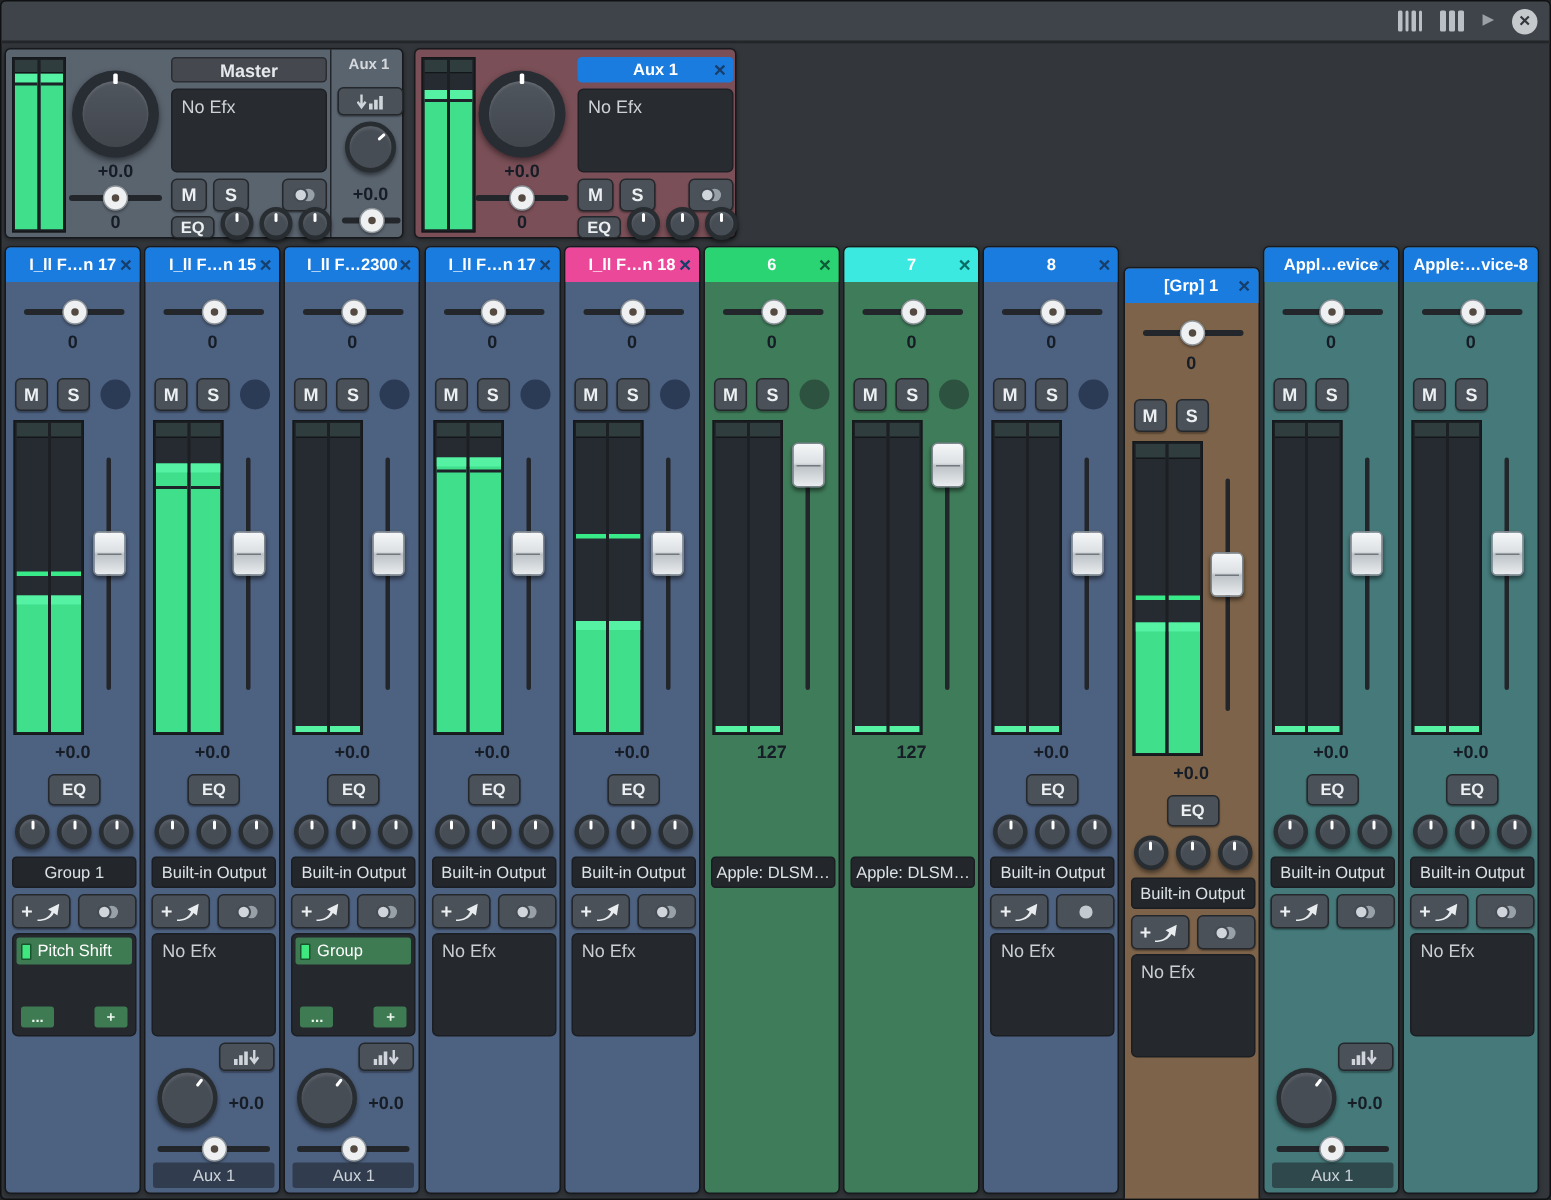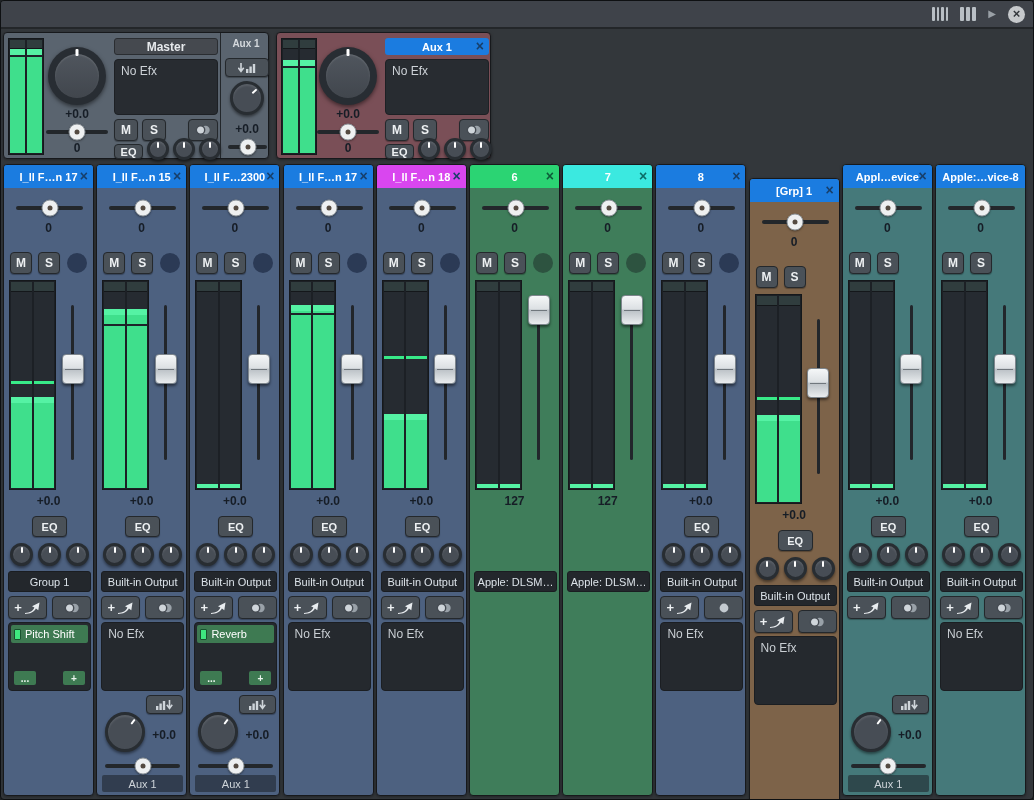--- a/index.html
+++ b/index.html
@@ -410,21 +410,21 @@
           <div style="display: flex; align-items: center;">
             <svg width="18" height="12" viewBox="0 0 18 12">
               <circle cx="11.5" cy="6" r="4.2" fill="#99a1a8"></circle>
               <circle cx="6.5" cy="6" r="4.2" fill="#cfd5da" stroke="#454b52" stroke-width="1.4"></circle>
             </svg>
           </div>
         </div>
         <div class="efxbox" style="left: 4px; top: 457px; width: 83px; height: 69px;">
           <div class="pluginrow">
             <div class="led"></div>
-            <div>Reverb</div>
+            <div>Group</div>
           </div>
           <div class="minibtn" style="left: 5px;">...</div>
           <div class="minibtn" style="right: 5px;">+</div>
         </div>
         <div class="sqbtn" style="left: 49px; top: 530px; width: 37px; height: 19px;">
           <div style="display: flex; align-items: center;">
             <svg width="18" height="12" viewBox="0 0 18 12">
               <rect x="0" y="7" width="2.4" height="4" fill="#cfd5da"></rect>
               <rect x="3.4" y="4.5" width="2.4" height="6.5" fill="#cfd5da"></rect>
               <rect x="6.8" y="2" width="2.4" height="9" fill="#cfd5da"></rect>
@@ -501,21 +501,21 @@
               <circle cx="11.5" cy="6" r="4.2" fill="#99a1a8"></circle>
               <circle cx="6.5" cy="6" r="4.2" fill="#cfd5da" stroke="#454b52" stroke-width="1.4"></circle>
             </svg>
           </div>
         </div>
         <div class="efxbox" style="left: 4px; top: 457px; width: 83px; height: 69px;">
           <div class="efx-empty">No Efx</div>
         </div>
       </div>
       <div class="strip" style="left: 374.8px; top: 163px; width: 91px; height: 632px; background: rgb(77, 97, 128);">
-        <div class="chtitle" style="left: 0px; top: 0px; width: 89px; height: 23px; background: #d946ef;">
+        <div class="chtitle" style="left: 0px; top: 0px; width: 89px; height: 23px; background: #ec4899;">
           <div>I_ll F…n 18</div>
           <div class="x" style="color: rgb(23, 63, 107);">×</div>
         </div>
         <div class="htrack" style="left: 12px; top: 41px; width: 67px; height: 4px;">
           <div class="hthumb" style="left: 33.5px;"></div>
         </div>
         <div class="dimlabel" style="left: 0px; top: 56px; width: 89px; height: 14px;">0</div>
         <div class="sqbtn" style="left: 6px; top: 87px; width: 22px; height: 22px;">M</div>
         <div class="sqbtn" style="left: 34px; top: 87px; width: 22px; height: 22px;">S</div>
         <div class="reccircle" style="left: 63px; top: 88px; width: 20px; height: 20px; background: rgb(43, 58, 85);"></div>

